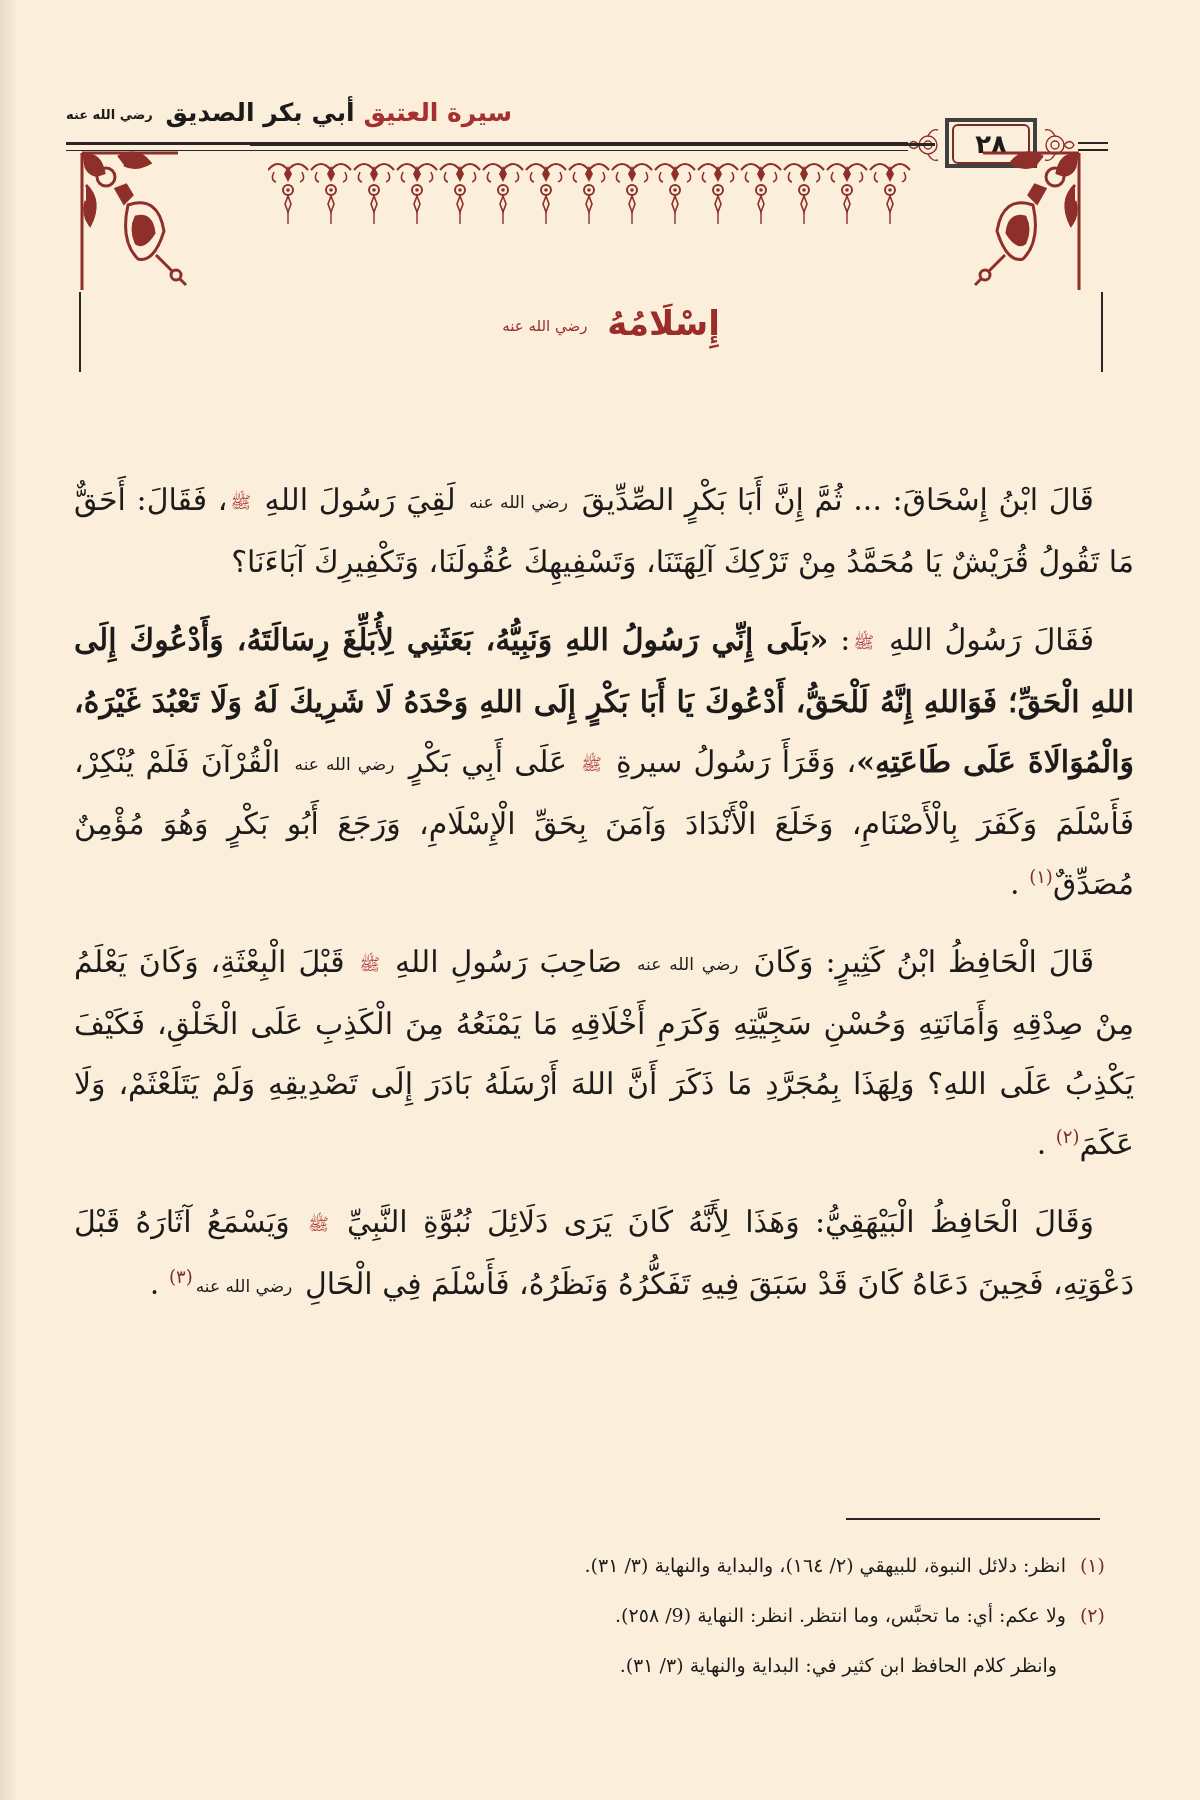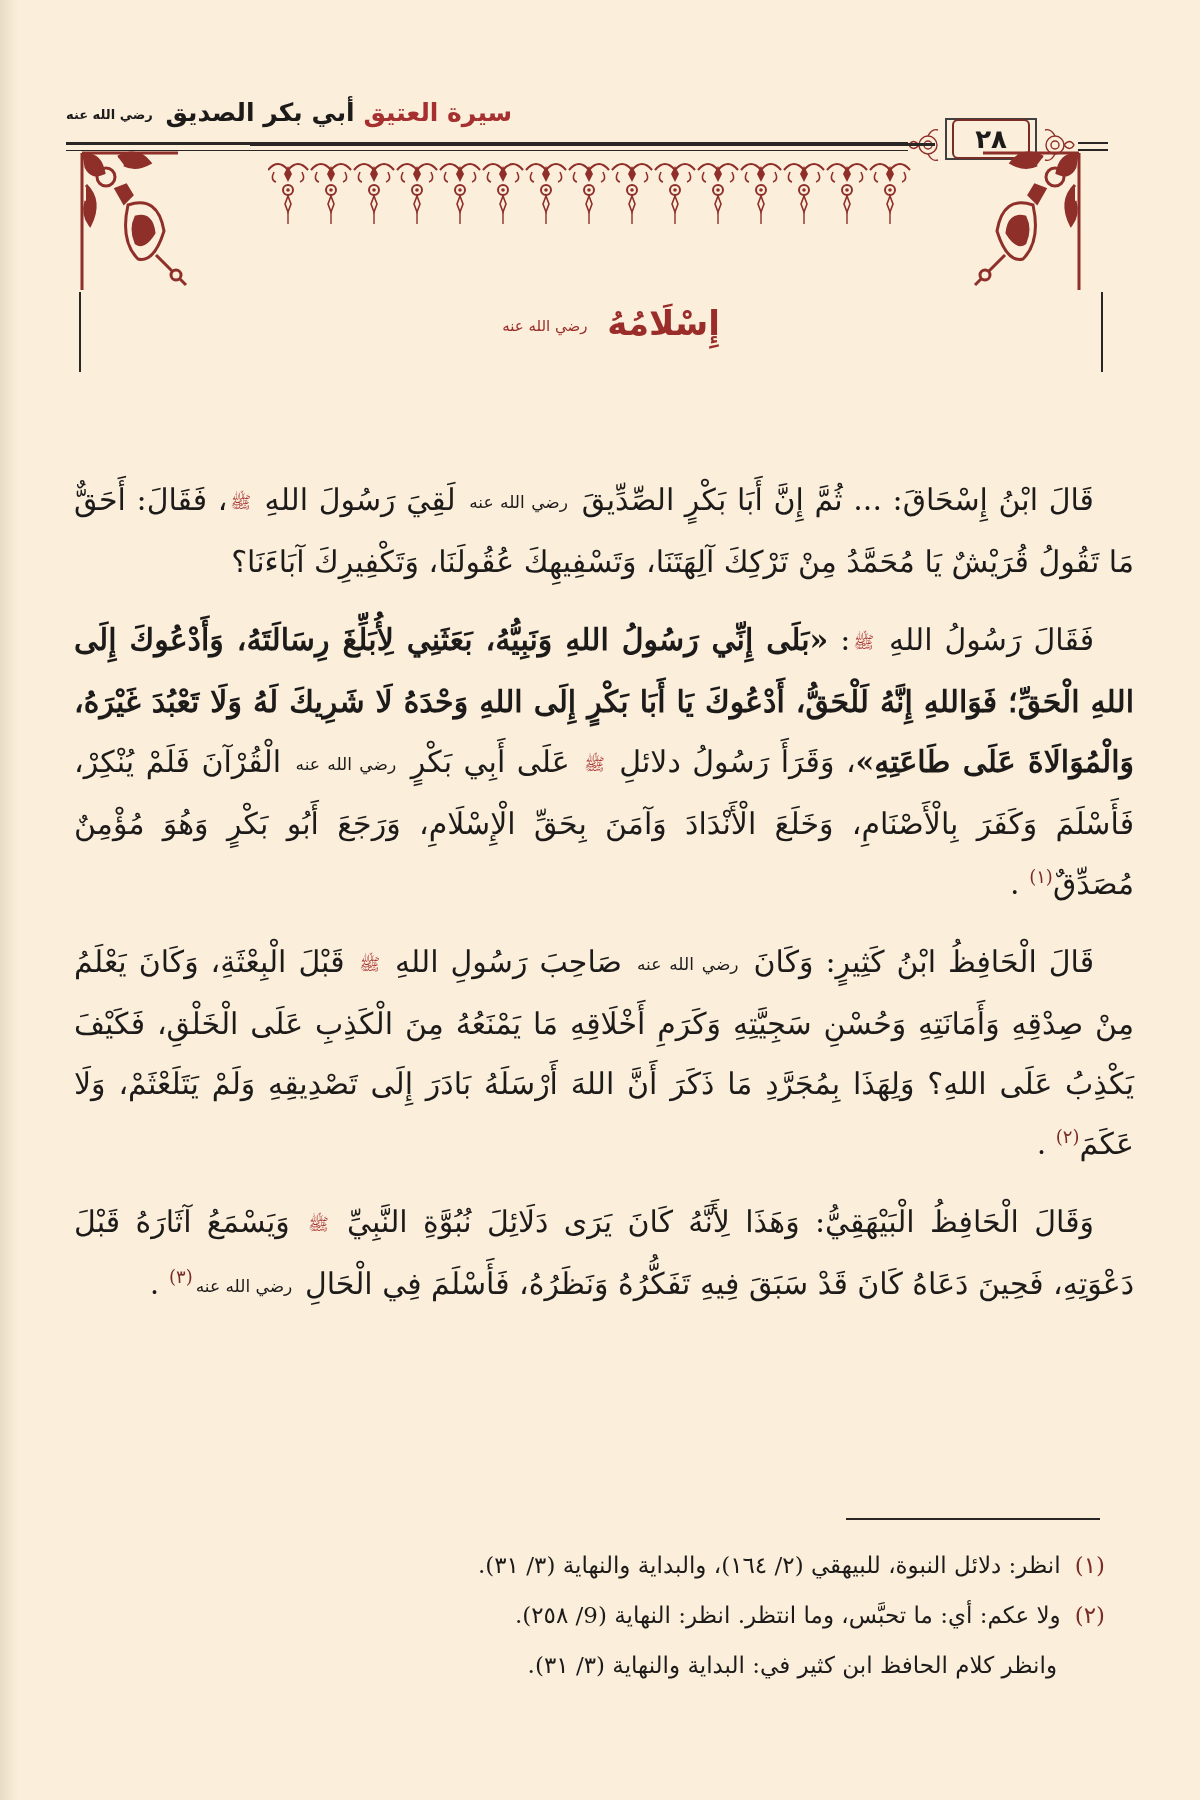--- a/index.html
+++ b/index.html
@@ -52,25 +52,25 @@
       height: 9px;
       border-top: 3px solid #2a2624;
       border-bottom: 1.5px solid #2a2624;
       box-sizing: border-box;
     }
     .page-number-box {
       position: absolute;
       left: 879px;
       top: 28px;
       width: 92px;
-      height: 42px;
-      border: 2px solid #404040;
+      height: 50px;
+      border: 4px solid #404040;
       box-sizing: border-box;
       display: flex;
-      align-items: center;
+      align-items: flex-end;
       justify-content: center;
       background: #fbeedb;
     }
     .page-number-box .inner {
       width: 78px;
       height: 40px;
       border: 2px solid #7a2c26;
       border-radius: 6px;
       box-sizing: border-box;
       display: flex; align-items: center; justify-content: center;
@@ -194,21 +194,21 @@
       height: 0;
       border-top: 2px solid #2a2624;
     }
     .footnotes {
       position: absolute;
       left: 250px;
       top: 1540px;
       width: 855px;
       direction: rtl;
       font-family: "DejaVu Serif", "Liberation Serif", serif;
-      font-size: 23px;
+      font-size: 19px;
       line-height: 50px;
       color: #1d1b1a;
     }
     .fn {
       display: block;
       white-space: nowrap;
     }
     .fn .num {
       color: #7a2c26;
       margin-left: 14px;
@@ -329,21 +329,21 @@
 <div class="body-text">
   <p class="para p1">
     <span>قَالَ ابْنُ إِسْحَاقَ: ... ثُمَّ إِنَّ أَبَا بَكْرٍ الصِّدِّيقَ</span>
     <span class="honor dark">رضي الله عنه</span>
     <span>لَقِيَ رَسُولَ اللهِ</span>
     <span class="honor">ﷺ</span><span>، فَقَالَ: أَحَقٌّ مَا تَقُولُ قُرَيْشٌ يَا مُحَمَّدُ مِنْ تَرْكِكَ آلِهَتَنَا، وَتَسْفِيهِكَ عُقُولَنَا، وَتَكْفِيرِكَ آبَاءَنَا؟</span>
   </p>
 
   <p class="para">
     <span>فَقَالَ رَسُولُ اللهِ</span>
-    <span class="honor">ﷺ</span><span>: </span><span class="bold">«بَلَى إِنِّي رَسُولُ اللهِ وَنَبِيُّهُ، بَعَثَنِي لِأُبَلِّغَ رِسَالَتَهُ، وَأَدْعُوكَ إِلَى اللهِ الْحَقِّ؛ فَوَاللهِ إِنَّهُ لَلْحَقُّ، أَدْعُوكَ يَا أَبَا بَكْرٍ إِلَى اللهِ وَحْدَهُ لَا شَرِيكَ لَهُ وَلَا تَعْبُدَ غَيْرَهُ، وَالْمُوَالَاةَ عَلَى طَاعَتِهِ»</span><span>، وَقَرَأَ رَسُولُ دلائلِ</span>
+    <span class="honor">ﷺ</span><span>: </span><span class="bold">«بَلَى إِنِّي رَسُولُ اللهِ وَنَبِيُّهُ، بَعَثَنِي لِأُبَلِّغَ رِسَالَتَهُ، وَأَدْعُوكَ إِلَى اللهِ الْحَقِّ؛ فَوَاللهِ إِنَّهُ لَلْحَقُّ، أَدْعُوكَ يَا أَبَا بَكْرٍ إِلَى اللهِ وَحْدَهُ لَا شَرِيكَ لَهُ وَلَا تَعْبُدَ غَيْرَهُ، وَالْمُوَالَاةَ عَلَى طَاعَتِهِ»</span><span>، وَقَرَأَ رَسُولُ سيرةِ</span>
     <span class="honor">ﷺ</span>
     <span>عَلَى أَبِي بَكْرٍ</span>
     <span class="honor dark">رضي الله عنه</span>
     <span>الْقُرْآنَ فَلَمْ يُنْكِرْ، فَأَسْلَمَ وَكَفَرَ بِالْأَصْنَامِ، وَخَلَعَ الْأَنْدَادَ وَآمَنَ بِحَقِّ الْإِسْلَامِ، وَرَجَعَ أَبُو بَكْرٍ وَهُوَ مُؤْمِنٌ مُصَدِّقٌ</span><span class="fnref">(١)</span><span> .</span>
   </p>
 
   <p class="para">
     <span>قَالَ الْحَافِظُ ابْنُ كَثِيرٍ: وَكَانَ</span>
     <span class="honor dark">رضي الله عنه</span>
     <span>صَاحِبَ رَسُولِ اللهِ</span>

